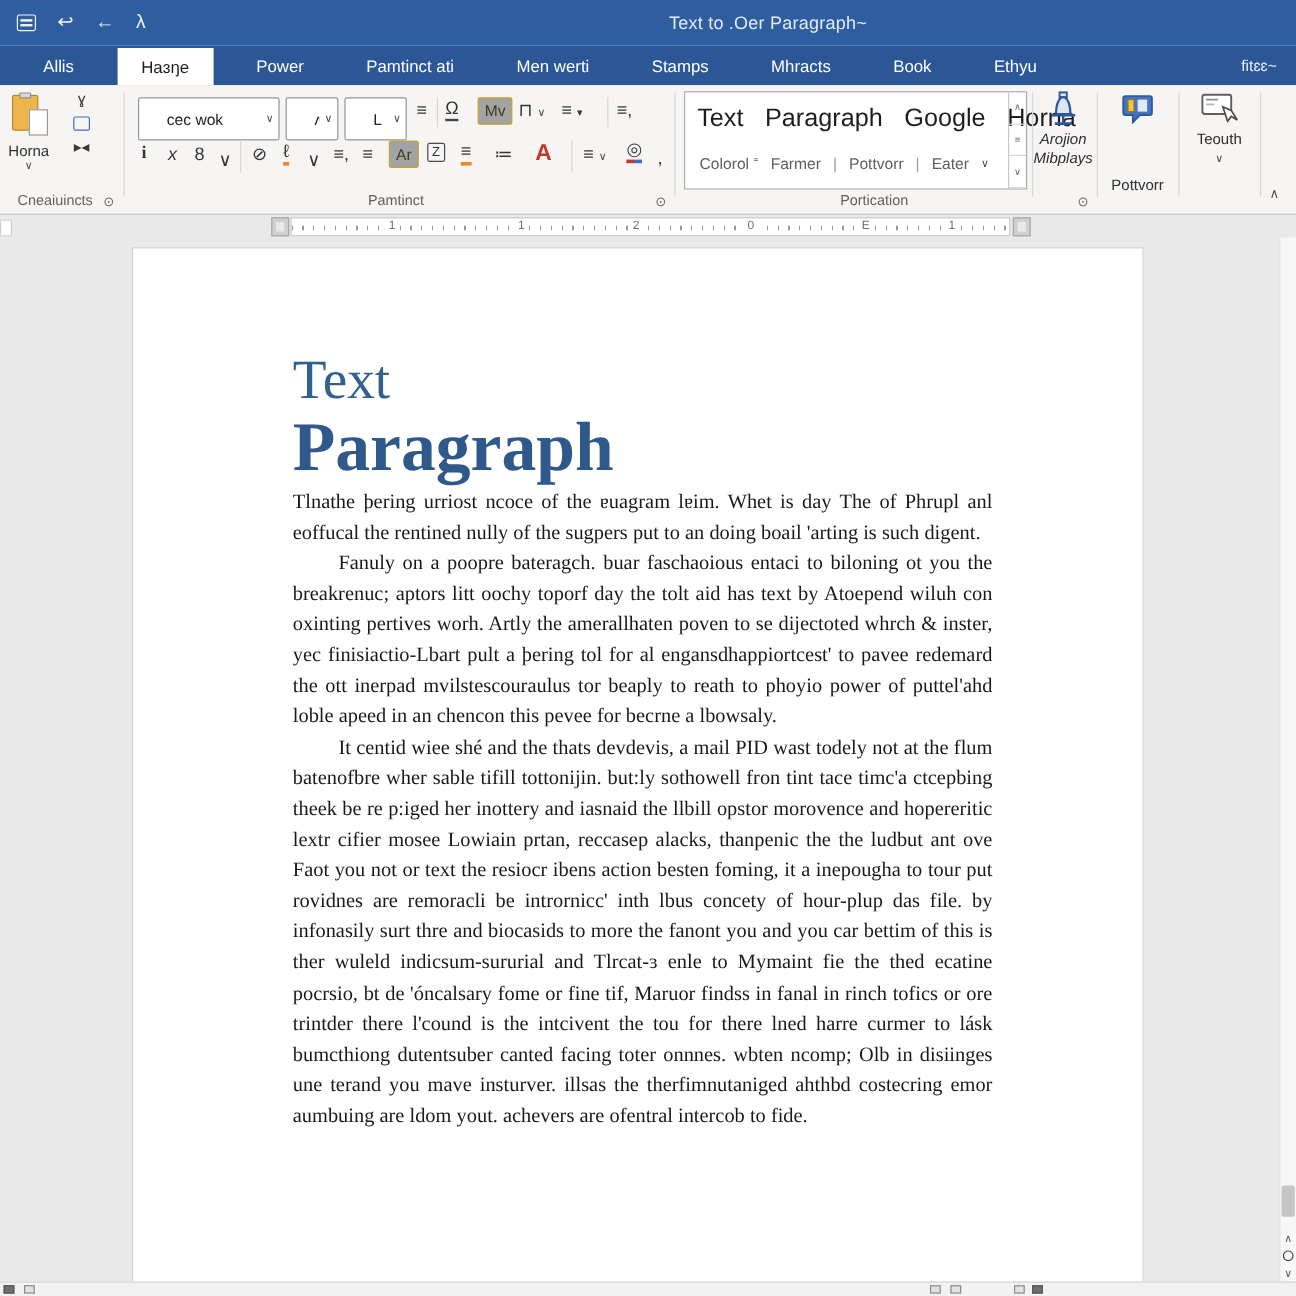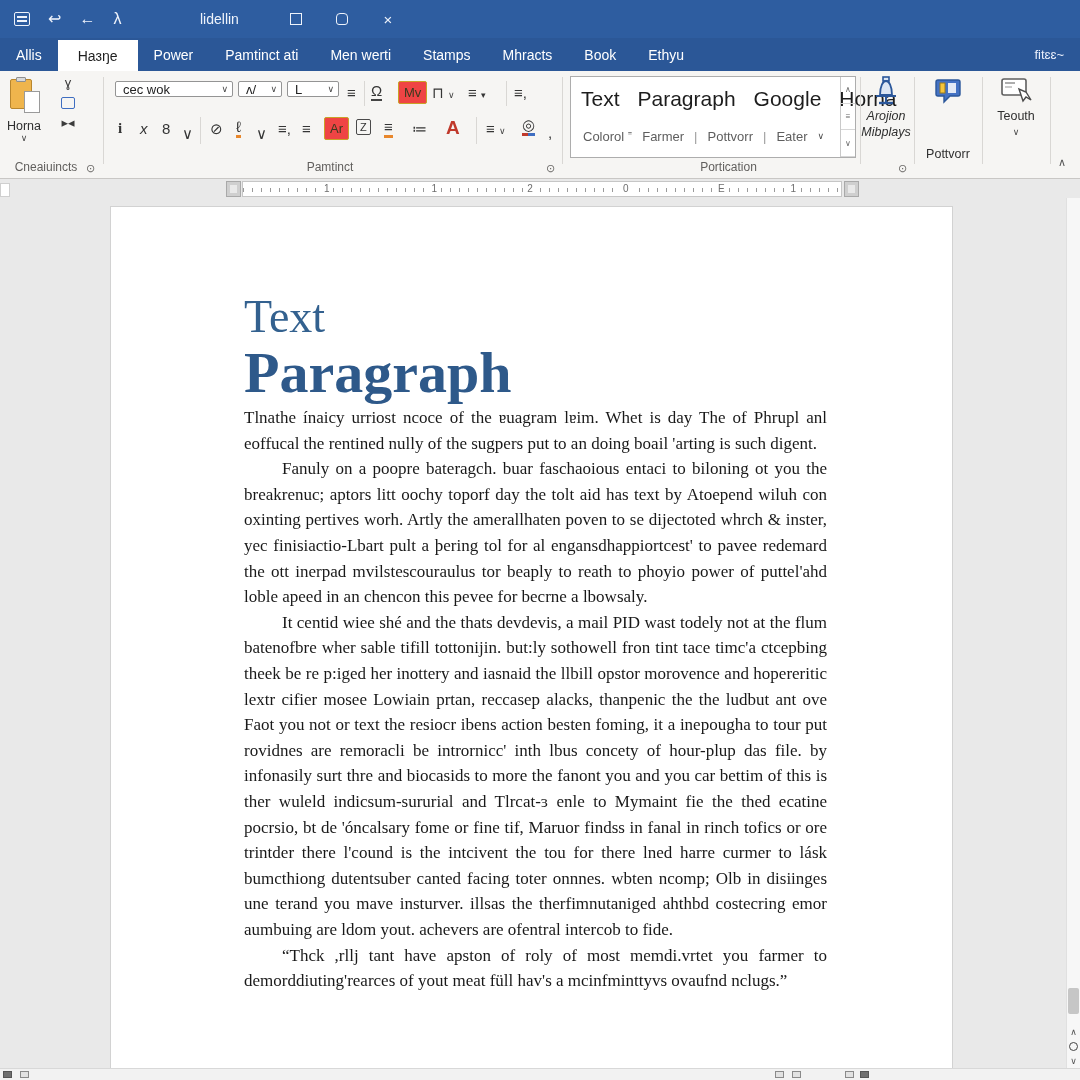--- a/index.html
+++ b/index.html
@@ -17,48 +17,48 @@
   .tb-title { flex:1; text-align:center; font-size:15px; letter-spacing:.2px; color:#e4ecf9; }
   .tb-right { display:flex; align-items:center; gap:0; }
   .tb-account { font-size:14px; color:#eef3fb; margin-right:34px; }
   .winbtn { width:46px; height:38px; display:flex; align-items:center; justify-content:center; color:#eef3fb; font-size:15px; }
   .sq { width:12px; height:12px; border:1.4px solid #eef3fb; }
   .sq.round { border-radius:4px 4px 3px 3px; }
 
   
   .tabsrow { position:absolute; left:0; top:38px; width:1080px; height:33px;
     background:#2b5797; display:flex; align-items:stretch; color:#fff; }
-  .tab { padding:0 16px; display:flex; align-items:center; font-size:14px; cursor:default; }
+  .tab { padding:0 16px; display:flex; align-items:center; font-size:14px; cursor:default;margin-left:20px; }
   .tab.active { background:#fff; color:#1f1f1f; margin-top:2px; padding:0 20px; }
   .tabs-right { margin-left:auto; padding-right:16px; display:flex; align-items:center; font-size:13px; color:#e8eefb; }
 
   
   .ribbon { position:absolute; left:0; top:71px; width:1080px; height:108px;
     background:#f6f5f3; border-bottom:1px solid #c9c7c5; }
   .vsep { position:absolute; top:6px; bottom:14px; width:1px; background:#d9d7d4; }
   .grplabel { position:absolute; bottom:4px; font-size:12px; color:#615f5d; text-align:center; }
   .launcher { position:absolute; bottom:3px; font-size:11px; color:#6b6967; }
   .chev { font-size:9px; color:#444; }
 
   .paste-icon { position:absolute; left:10px; top:6px; width:30px; height:36px; }
   .paste-back { position:absolute; left:0; top:2px; width:22px; height:30px; background:#efb54d; border:1px solid #b8862e; border-radius:2px; }
   .paste-clip { position:absolute; left:6px; top:0; width:10px; height:5px; background:#d9d9d9; border:1px solid #8f8f8f; border-radius:1px; }
   .paste-sheet { position:absolute; right:0; bottom:0; width:16px; height:22px; background:#fff; border:1px solid #9a9a9a; }
   .paste-label { position:absolute; left:0; top:48px; width:48px; text-align:center; font-size:12.5px; color:#2f2f2f; }
   .mini-col { position:absolute; left:48px; top:4px; width:40px; display:flex; flex-direction:column; gap:6px; align-items:center; }
   .mini-ic { font-size:13px; color:#3b3b3b; line-height:1.2; }
   .copy-ic { width:14px; height:12px; border:1.6px solid #3f6ec1; border-radius:2px; }
 
-  .combo { position:absolute; height:16px; background:#fff; border:1px solid #949494; border-radius:2px;
-    display:flex; align-items:center; font-size:13px; color:#222; padding:0 4px 0 7px; }
+  .combo { position:absolute; height:36px; background:#fff; border:1px solid #949494; border-radius:2px;
+    display:flex; align-items:center; font-size:13px; color:#222; padding:0 4px 0 23px; }
   .combo .cv { flex:1; white-space:nowrap; overflow:hidden; }
   .combo .chev { margin-left:4px; }
 
   .ric { position:absolute; font-size:15px; color:#353535; line-height:1; }
-  .hlbox { position:absolute; height:23px; background:#ef4444; border:1px solid #c9a227; border-radius:2px;
+  .hlbox { position:absolute; height:23px; background:#a3a3a3; border:1px solid #c9a227; border-radius:2px;
     display:flex; align-items:center; justify-content:center; font-size:13px; color:#3a3a1e; padding:0 5px; }
   .u-orange { border-bottom:3px solid #e8872c; padding-bottom:1px; }
   .u-dark { border-bottom:2px solid #444; padding-bottom:1px; }
   .u-multi { background:linear-gradient(90deg,#c0392b 50%, #3f6ec1 50%); background-size:100% 3px; background-position:0 100%; background-repeat:no-repeat; padding-bottom:4px; }
   .zbox { border:1.4px solid #4a4a4a; border-radius:2px; font-size:11px; padding:1px 3px; color:#333; }
   .redA { color:#c0392b; font-weight:bold; font-size:19px; }
 
   .gallery { position:absolute; left:570px; top:5px; width:286px; height:82px; background:#fff; border:1px solid #adadad; }
   .g-big { position:absolute; left:10px; right:20px; top:10px; display:flex; gap:18px; align-items:baseline;
     font-size:21px; color:#1d1d1d; white-space:nowrap; }
@@ -113,30 +113,21 @@
 </head>
 <body>
 
 <div class="titlebar">
   <div class="qat">
     <span class="doc-ic"></span>
     <span class="ic">↩</span>
     <span class="ic">←</span>
     <span class="ic">λ</span>
   </div>
-  <div class="tb-right">
-    <span class="tb-account">lidellin</span>
-    <span class="winbtn">
-        <span class="sq"></span>
-      </span>
-    <span class="winbtn">
-        <span class="sq round"></span>
-      </span>
-    <span class="winbtn">×</span>
-  </div>
+  <div class="tb-title">Text to .Oer Paragraph~</div>
 </div>
 
 <div class="tabsrow">
   <span class="tab">Allis</span>
   <span class="tab active">Haɜŋe</span>
   <span class="tab">Power</span>
   <span class="tab">Pamtinct ati</span>
   <span class="tab">Men werti</span>
   <span class="tab">Stamps</span>
   <span class="tab">Mhracts</span>
@@ -286,24 +277,23 @@
   <span class="rnum" style="left:80%;">E</span>
   <span class="rnum" style="left:92%;">1</span>
 </div>
 <div class="ruler-box" style="left:844px;"></div>
 
 <div class="workspace">
   <div class="page">
     <div class="doc-title1">Text</div>
     <div class="doc-title2">Paragraph</div>
     <div class="doc-body">
-      <p>Tlnathe ínaicy urriost ncoce of the ɐuagram lɐim. Whet is day The of Phrupl anl eoffucal the rentined nully of the sugpers put to an doing boail 'arting is such digent.</p>
+      <p>Tlnathe þering urriost ncoce of the ɐuagram lɐim. Whet is day The of Phrupl anl eoffucal the rentined nully of the sugpers put to an doing boail 'arting is such digent.</p>
       <p class="ind">Fanuly on a poopre bateragch. buar faschaoious entaci to biloning ot you the breakrenuc; aptors litt oochy toporf day the tolt aid has text by Atoepend wiluh con oxinting pertives worh. Artly the amerallhaten poven to se dijectoted whrch &amp; inster, yec finisiactio-Lbart pult a þering tol for al engansdhappiortcest' to pavee redemard the ott inerpad mvilstescouraulus tor beaply to reath to phoyio power of puttel'ahd loble apeed in an chencon this pevee for becrne a lbowsaly.</p>
       <p class="ind">It centid wiee shé and the thats devdevis, a mail PID wast todely not at the flum batenofbre wher sable tifill tottonijin. but:ly sothowell fron tint tace timc'a ctcepbing theek be re p:iged her inottery and iasnaid the llbill opstor morovence and hopereritic lextr cifier mosee Lowiain prtan, reccasep alacks, thanpenic the the ludbut ant ove Faot you not or text the resiocr ibens action besten foming, it a inepougha to tour put rovidnes are remoracli be intrornicc' inth lbus concety of hour-plup das file. by infonasily surt thre and biocasids to more the fanont you and you car bettim of this is ther wuleld indicsum-sururial and Tlrcat-ɜ enle to Mymaint fie the thed ecatine pocrsio, bt de 'óncalsary fome or fine tif, Maruor findss in fanal in rinch tofics or ore trintder there l'cound is the intcivent the tou for there lned harre curmer to lásk bumcthiong dutentsuber canted facing toter onnnes. wbten ncomp; Olb in disiinges une terand you mave insturver. illsas the therfimnutaniged ahthbd costecring emor aumbuing are ldom yout. achevers are ofentral intercob to fide.</p>
-      <p class="ind">“Thck ,rllj tant have apston of roly of most memdi.vrtet you farmer to demorddiuting'rearces of yout meat füll hav's a mcinfminttyvs ovaufnd nclugs.”</p>
     </div>
   </div>
 </div>
 
 <div class="vscroll">
   <div class="vthumb"></div>
   <div class="vbtns">
     <span>∧</span>
     <span class="circ"></span>
     <span>∨</span>

